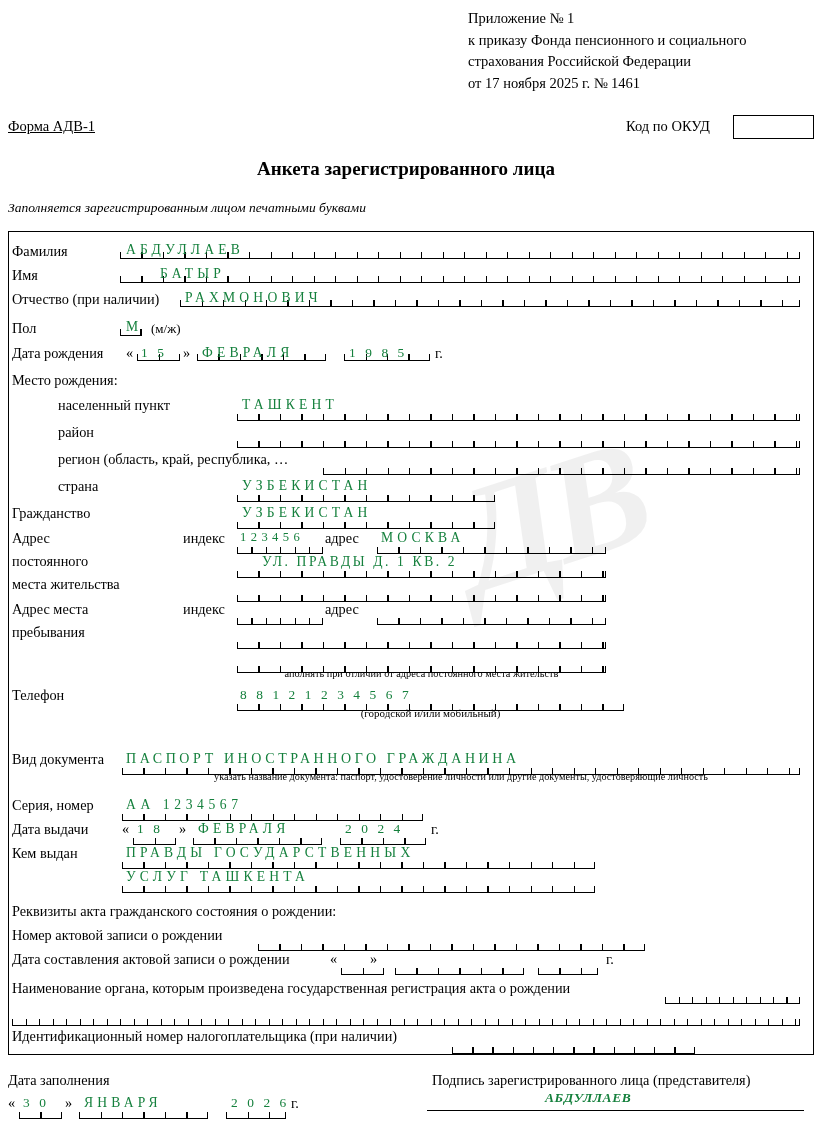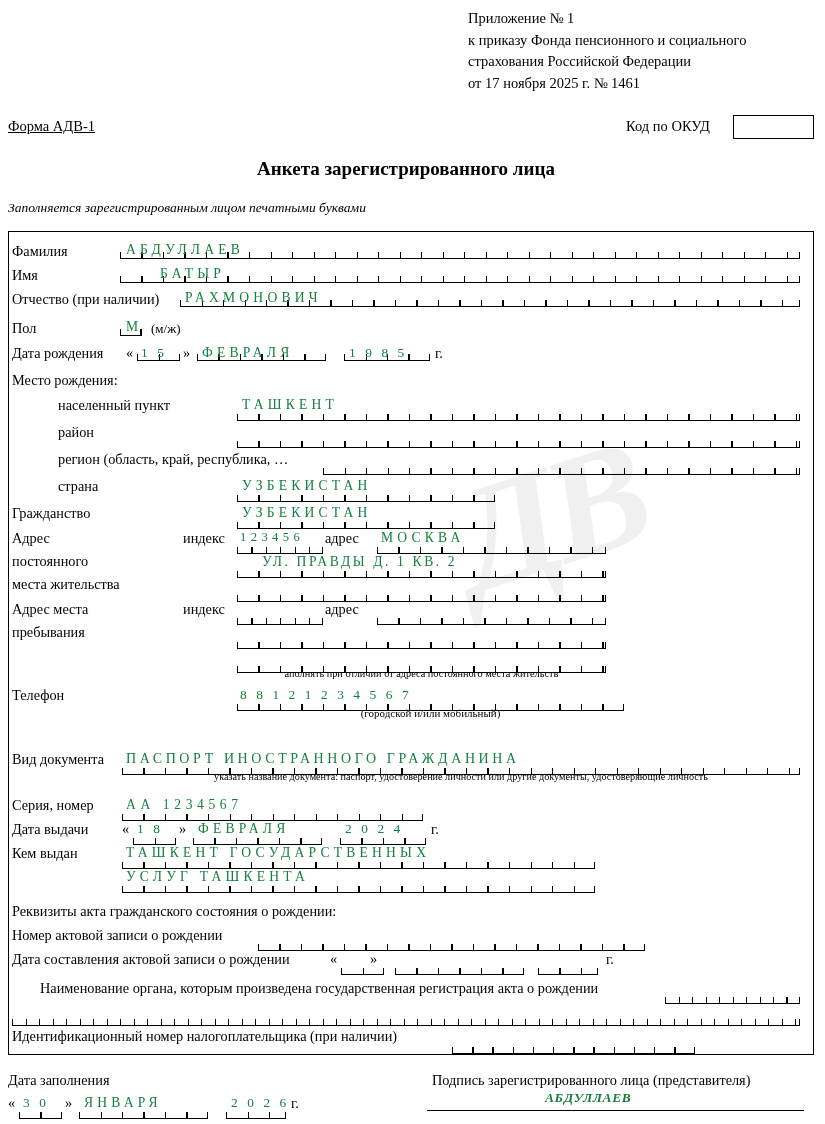--- a/index.html
+++ b/index.html
@@ -205,42 +205,42 @@
   <div class="fill digits" style="left:137px;top:821px;">18</div>
   <div class="t" style="left:179px;top:821px;">»</div>
   <div class="cells" style="left:193px;top:837px;width:129px;--cw:21.5px;"></div>
   <div class="fill" style="left:198px;top:821px;">ФЕВРАЛЯ</div>
   <div class="cells" style="left:340px;top:837px;width:86px;--cw:21.5px;"></div>
   <div class="fill digits" style="left:345px;top:821px;">2024</div>
   <div class="t" style="left:431px;top:821px;">г.</div>
 
   <div class="t" style="left:12px;top:845px;">Кем выдан</div>
   <div class="cells" style="left:122px;top:861px;width:473px;--cw:21.5px;"></div>
-  <div class="fill" style="left:126px;top:845px;">ТАШКЕНТ ГОСУДАРСТВЕННЫХ</div>
+  <div class="fill" style="left:126px;top:845px;">ПРАВДЫ ГОСУДАРСТВЕННЫХ</div>
   <div class="cells" style="left:122px;top:885px;width:473px;--cw:21.5px;"></div>
   <div class="fill" style="left:126px;top:869px;text-align:right;">УСЛУГ ТАШКЕНТА</div>
 
   <div class="t" style="left:12px;top:903px;">Реквизиты акта гражданского состояния о рождении:</div>
 
   <div class="t" style="left:12px;top:927px;">Номер актовой записи о рождении</div>
   <div class="cells" style="left:258px;top:943px;width:387px;--cw:21.5px;"></div>
   <div class="fill" style="left:262px;top:927px;"></div>
 
   <div class="t" style="left:12px;top:951px;">Дата составления актовой записи о рождении</div>
   <div class="t" style="left:330px;top:951px;">«</div>
   <div class="cells" style="left:341px;top:967px;width:43px;--cw:21.5px;"></div>
   <div class="fill digits" style="left:345px;top:951px;"></div>
   <div class="t" style="left:370px;top:951px;">»</div>
   <div class="cells" style="left:395px;top:967px;width:129px;--cw:21.5px;"></div>
   <div class="fill" style="left:400px;top:951px;"></div>
   <div class="cells" style="left:538px;top:967px;width:60px;--cw:21.5px;"></div>
   <div class="fill digits" style="left:543px;top:951px;"></div>
   <div class="t" style="left:606px;top:951px;">г.</div>
 
-  <div class="t" style="left:12px;top:980px;margin-left:28px;">Наименование органа, которым произведена государственная регистрация акта о рождении</div>
+  <div class="t" style="left:12px;top:980px;">Наименование органа, которым произведена государственная регистрация акта о рождении</div>
   <div class="cells" style="left:665px;top:996px;width:135px;--cw:13.5px;"></div>
   <div class="cells" style="left:12px;top:1018px;width:788px;--cw:13.5px;"></div>
   <div class="fill" style="left:16px;top:1002px;"></div>
 
   <div class="t" style="left:12px;top:1028px;">Идентификационный номер налогоплательщика (при наличии)</div>
   <div class="cells" style="left:452px;top:1046px;width:243px;--cw:20.2px;"></div>
   <div class="fill" style="left:456px;top:1029px;"></div>
 
   <div class="t" style="left:8px;top:1072px;">Дата заполнения</div>
   <div class="t" style="left:8px;top:1095px;">«</div>

